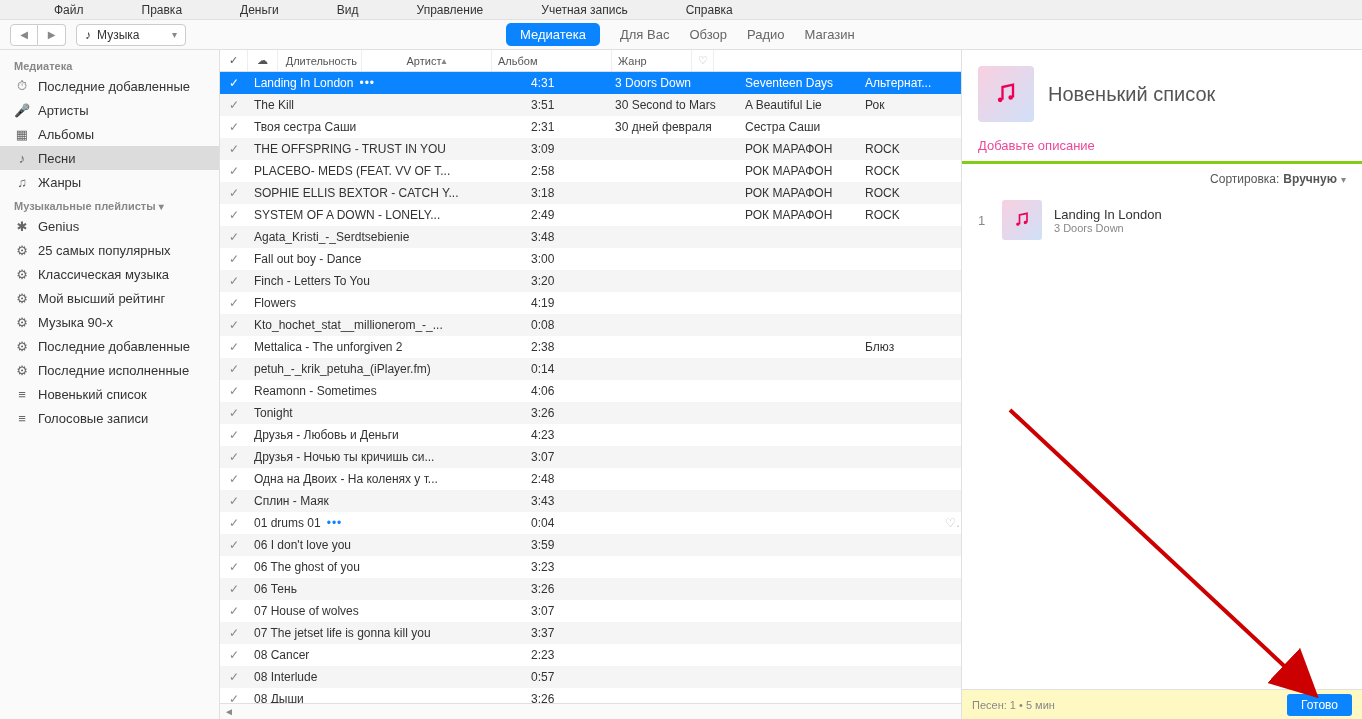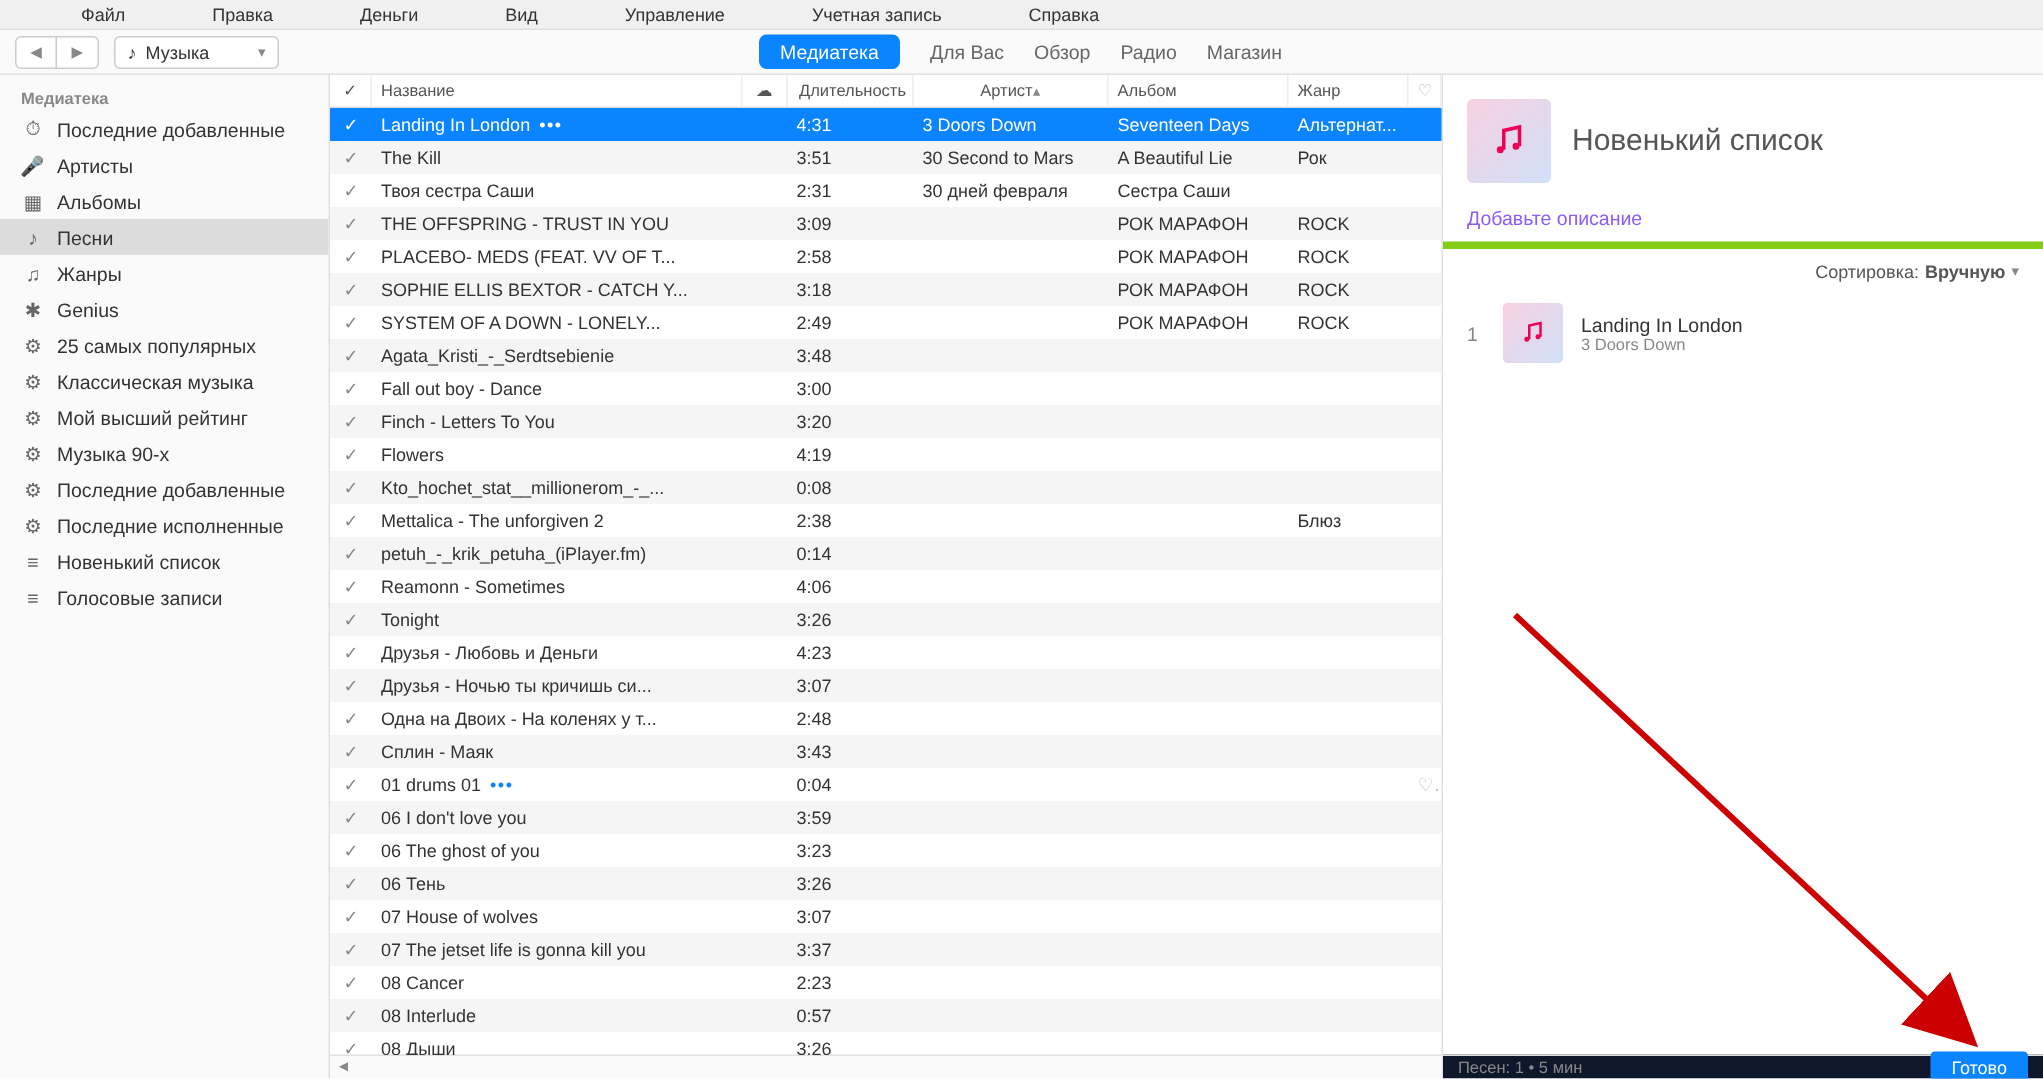--- a/index.html
+++ b/index.html
@@ -46,30 +46,30 @@
 .c-album { width: 120px; }
 .c-genre { width: 80px; }
 .c-heart { width: 22px; color:#bbb; }
 .dots { color: #fff; margin-left: 6px; letter-spacing: 1px; }
 .dots.gray { color: #0a84ff; }
 .rightpanel { width: 400px; display: flex; flex-direction: column; background: #fff; }
 .pl-head { display: flex; padding: 16px; gap: 14px; align-items: center; }
 .pl-art { width: 56px; height: 56px; background: linear-gradient(135deg,#f8d0e0,#d0e0f8); border-radius: 4px; display:flex; align-items:center; justify-content:center; }
 .pl-art svg { width: 28px; height: 28px; }
 .pl-title { font-size: 20px; color: #555; font-weight: 400; }
-.pl-desc { padding: 0 16px 8px; color: #8b5cf6; font-size: 13px; border-bottom: 5px solid #84cc16; }
+.pl-desc { padding: 0 16px 8px; color: #ec4899; font-size: 13px; border-bottom: 3px solid #84cc16; }
 .pl-sort { padding: 8px 16px; font-size: 12px; color: #555; display:flex; align-items:center; gap:4px;justify-content:flex-end; }
 .pl-tracks { flex: 1; overflow-y: auto; }
 .pl-track { display: flex; align-items: center; padding: 6px 16px; gap: 12px; }
 .pl-idx { color: #888; font-size: 13px; width: 12px; }
 .pl-tart { width: 40px; height: 40px; background: linear-gradient(135deg,#f8d0e0,#d0e0f8); border-radius: 3px; display:flex;align-items:center;justify-content:center; }
 .pl-tart svg { width:20px; height:20px; }
 .pl-tname { font-size: 13px; color: #333; }
 .pl-tsub { font-size: 11px; color: #888; }
-.pl-footer { height: 16px; border-top: 1px solid #e0e0e0; display: flex; align-items: center; justify-content: space-between; padding: 0 10px; font-size: 11px; color: #888; background:#0f172a; }
+.pl-footer { height: 30px; border-top: 1px solid #e0e0e0; display: flex; align-items: center; justify-content: space-between; padding: 0 10px; font-size: 11px; color: #888; background:#fef9c3; }
 .done-btn { background: #0a84ff; color: #fff; border: none; padding: 4px 14px; border-radius: 3px; font-size: 12px; cursor: pointer; }
 .hscroll { height: 16px; border-top: 1px solid #e0e0e0; background: #fafafa; display:flex; align-items:center; padding:0 4px; font-size:10px; color:#888; }
 .arrow-annotation { position: absolute; pointer-events: none; z-index: 100; }
 .chev { font-size:10px; color:#888; }
 </style>
 </head>
 <body>
 
 <div class="menubar" id="menubar">
     <span>Файл</span>
@@ -122,20 +122,24 @@
         </div>
         <div class="sb-item selected">
           <span class="sb-icon">♪</span>
           <span>Песни</span>
         </div>
         <div class="sb-item">
           <span class="sb-icon">♫</span>
           <span>Жанры</span>
         </div>
       </div>
+    <div class="sb-header">
+      <span>Музыкальные плейлисты</span>
+      <span class="chev">▾</span>
+    </div>
     <div id="sb-pl">
         <div class="sb-item">
           <span class="sb-icon">✱</span>
           <span>Genius</span>
         </div>
         <div class="sb-item">
           <span class="sb-icon">⚙</span>
           <span>25 самых популярных</span>
         </div>
         <div class="sb-item">
@@ -165,21 +169,20 @@
         <div class="sb-item">
           <span class="sb-icon">≡</span>
           <span>Голосовые записи</span>
         </div>
       </div>
   </div>
 
   <div class="content">
     <div class="thead">
       <div class="th th-check">✓</div>
-      <div class="th th-name">Название</div>
       <div class="th th-cloud">
           <span>☁</span>
         </div>
       <div class="th th-dur">Длительность</div>
       <div class="th th-artist">
           <span>Артист</span> 
           <span class="chev">▴</span>
         </div>
       <div class="th th-album">Альбом</div>
       <div class="th th-genre">Жанр</div>

